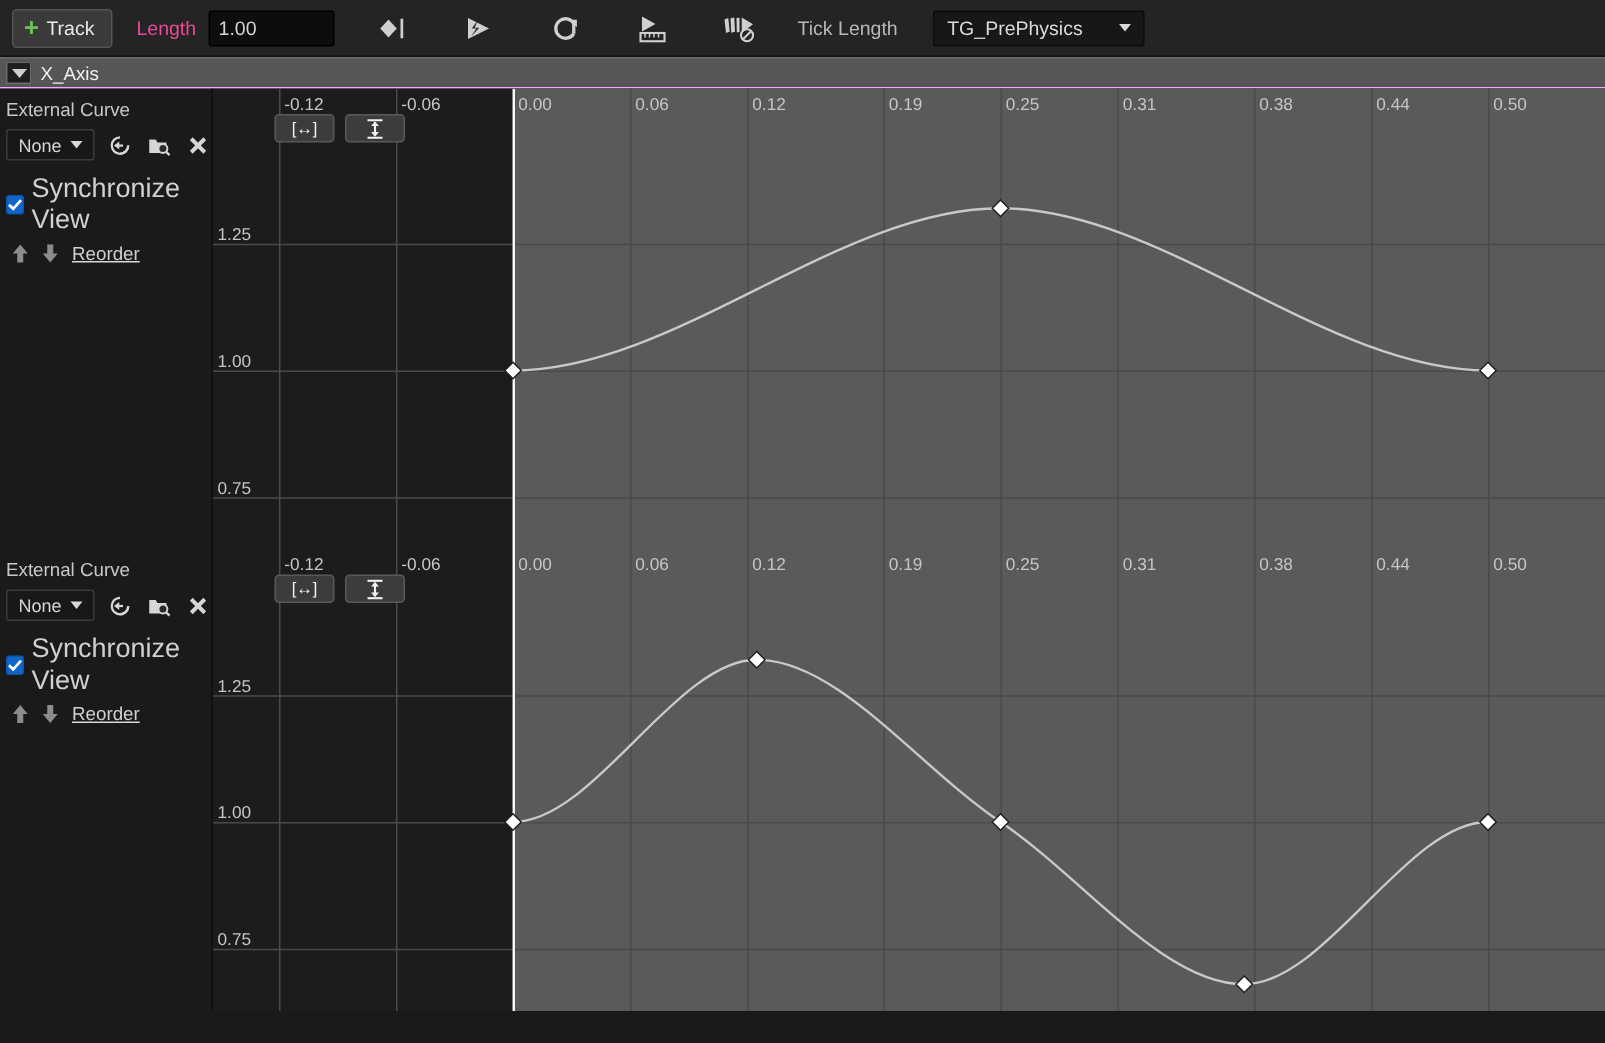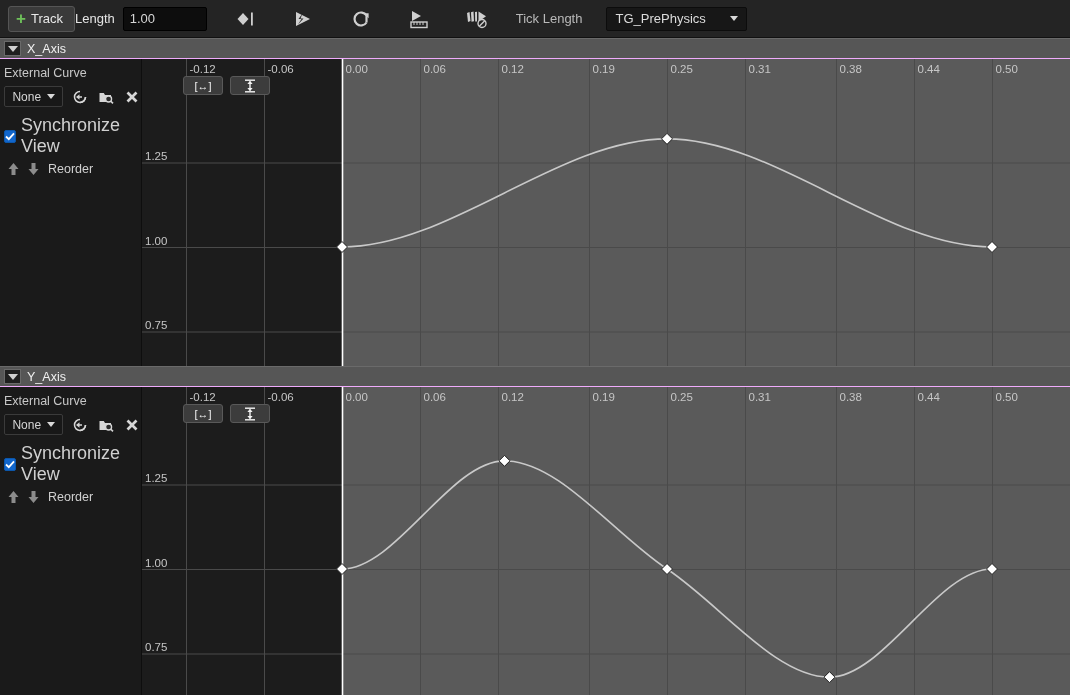--- a/index.html
+++ b/index.html
@@ -22,21 +22,21 @@
   .add-track-btn {
     margin-left: 8px;
     height: 26px; padding: 0 11px 0 7px;
     background: #3a3a3a;
     border: 1px solid #555; border-radius: 3px;
     display: flex; align-items: center; gap: 5px;
     color: #e8e8e8; font-size: 13px;
     cursor: pointer;
   }
   .plus-icon { color: #6ec05a; font-size: 17px; line-height: 14px; font-weight: bold; }
-  .tb-label { font-size: 13px; color: #e5e5e5; }
+  .tb-label { margin-left: 16px; font-size: 13px; color: #ec4899; }
   .length-field {
     margin-left: 8px; width: 84px; height: 24px;
     background: #0d0d0d; border: 1px solid #000; border-radius: 2px;
     color: #d6d6d6; font-size: 13px;
     padding: 0 6px; line-height: 22px;
   }
   .tb-icon {
     width: 34px; height: 30px;
     display: flex; align-items: center; justify-content: center;
     cursor: pointer; color: #cfcfcf;
@@ -98,21 +98,21 @@
                justify-content: center; cursor: pointer; color: #d6d6d6; }
   .chk-row { display: flex; align-items: center; gap: 5px; margin-bottom: 3px; }
   .chk {
     width: 13px; height: 13px; background: #1166cc;
     border: 1px solid #0c57ab; border-radius: 2px;
     display: flex; align-items: center; justify-content: center;
     cursor: pointer;
   }
   .chk svg { display: block; }
   .chk-label { font-size: 18px; color: #d0d0d0; }
-  .reorder-row { display: flex; align-items: center; gap: 2px; }
+  .reorder-row { display: flex; align-items: center; gap: 2px; text-decoration: underline; }
   .reorder-row .rlabel { font-size: 12.5px; color: #d0d0d0; margin-left: 4px; }
 
   
   .graph {
     position: absolute; left: 142px; top: 0; right: 0; height: 100%;
     overflow: hidden; background: #1a1a1a;
   }
   .graph svg { display: block; }
   .fitbtn {
     position: absolute; height: 19px;
@@ -308,26 +308,20 @@
         <line x1="1" y1="12.8" x2="11" y2="12.8" stroke="#f2f2f2" stroke-width="1.4"></line>
         <line x1="6" y1="2.5" x2="6" y2="11.5" stroke="#f2f2f2" stroke-width="1.4"></line>
         <polygon points="6,1.8 8.6,5 3.4,5" fill="#f2f2f2"></polygon>
         <polygon points="6,12.2 8.6,9 3.4,9" fill="#f2f2f2"></polygon>
       </svg>
     </div>
           </div>
         </div>
       </div>
       <div class="section" style="top: 366px; height: 329px;">
-        <div class="sec-header">
-          <div class="expander">
-       <span class="tri"></span>
-     </div>
-     <span class="sec-title">Y_Axis</span>
-        </div>
         <div class="sec-body" style="height: 308px;">
           <div class="panel">
     <div class="panel-label">External Curve</div>
     <div class="panel-row">
       <div class="none-combo">
         <span>None</span>
         <span class="caret"></span>
       </div>
       <div class="mini-icon">
         <svg width="16" height="16" viewBox="0 0 16 16">

